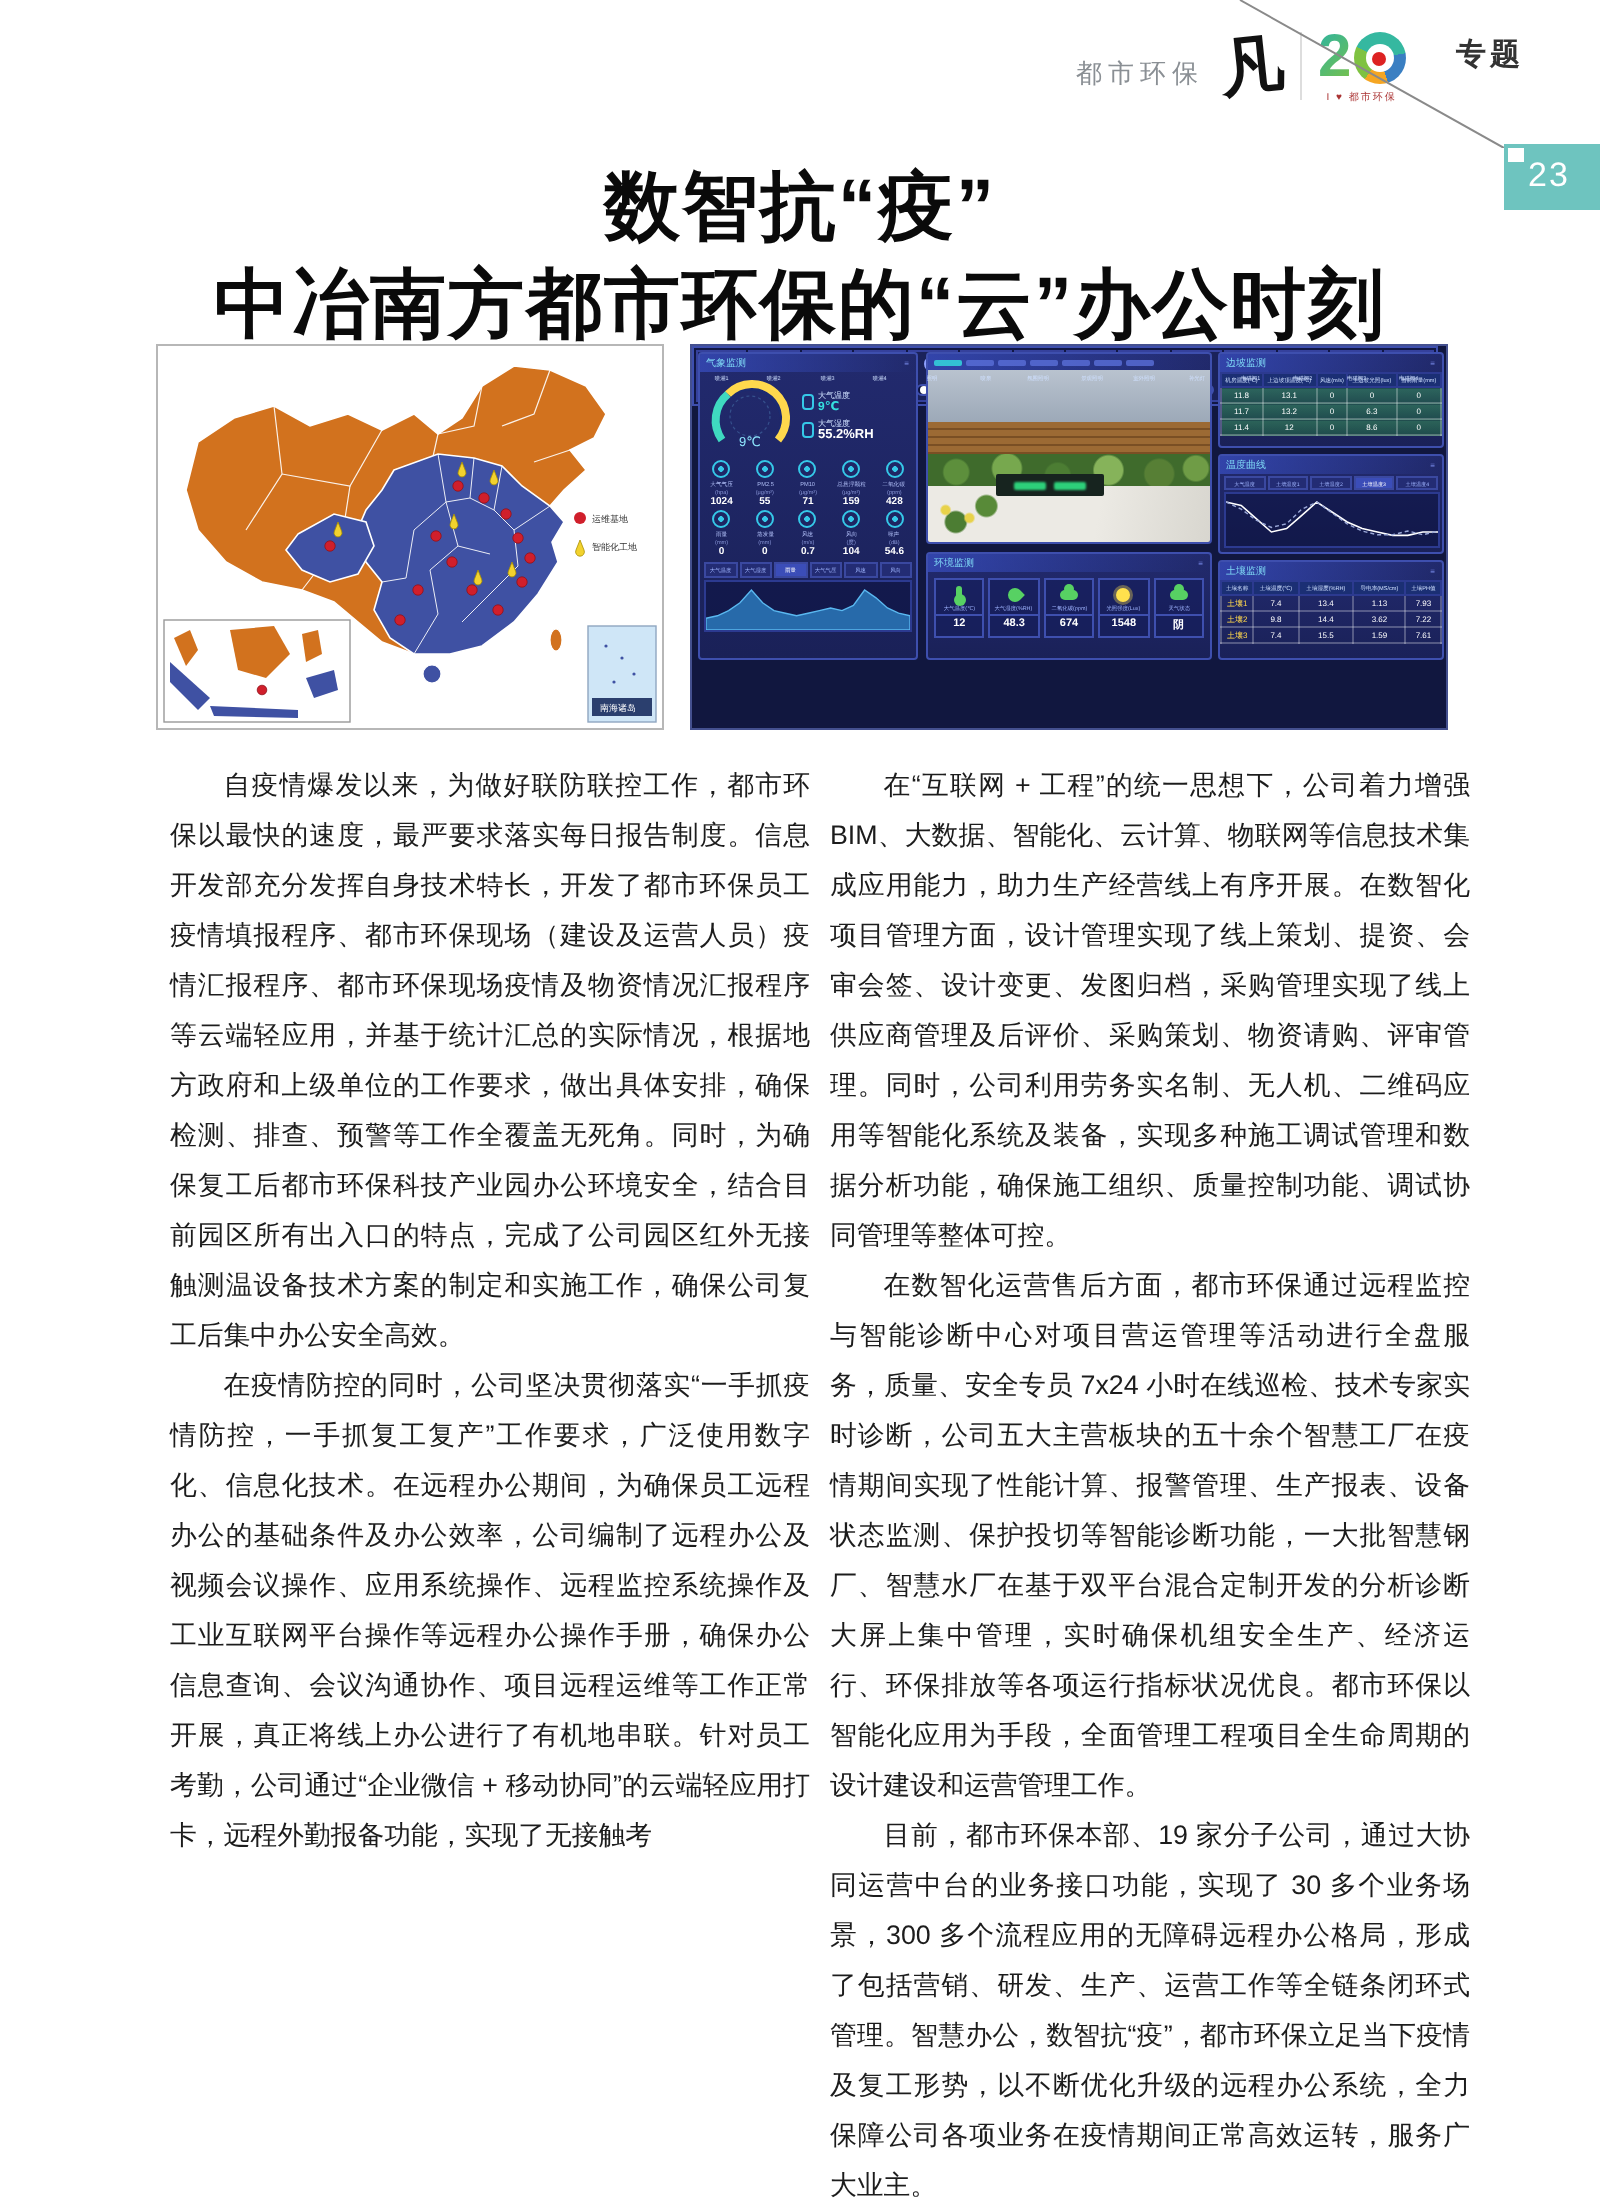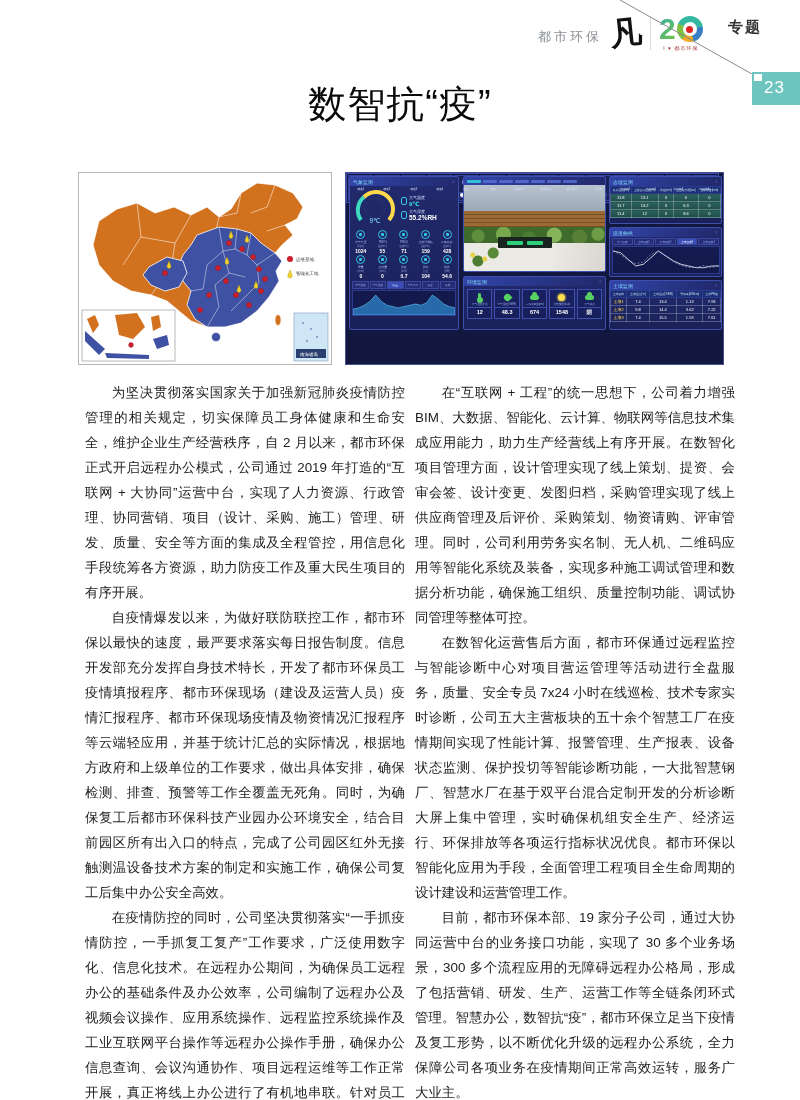--- a/index.html
+++ b/index.html
@@ -25,21 +25,21 @@
                       background:#d22;border-radius:50%;}
   .logo20-caption{font-size:5px;color:#a33;margin-top:1px;letter-spacing:1px;}
   .section-tag{position:absolute;top:18px;left:728px;font-size:15px;font-weight:bold;color:#333;letter-spacing:2px;}
   .diag-line{position:absolute;left:618px;top:0;}
   .pagenum-box{position:absolute;top:72px;right:0;width:48px;height:33px;background:#6ec4bf;}
   .pagenum-box::before{content:"";position:absolute;left:2px;top:2px;width:8px;height:7px;background:#fff;}
   .pagenum{position:absolute;left:12px;top:6px;font-size:17px;color:#fff;letter-spacing:1px;text-align:center;}
 
   
   .title-block{position:absolute;top:80px;left:60px;width:680px;text-align:center;line-height:1.28;}
-  .title-line{font-size:38px;font-weight:400;color:#0a0a0a;letter-spacing:1px;}
+  .title-line{font-size:38px;font-weight:700;color:#0a0a0a;letter-spacing:1px;}
 
   
   .figures{position:absolute;top:172px;left:78px;width:646px;height:193px;}
   .fig-map{position:absolute;left:0;top:0;width:254px;height:193px;background:#fff;
            border:1px solid #b7b7b7;box-sizing:border-box;}
   .fig-dash{position:absolute;left:267px;top:0;width:379px;height:193px;background:#11173f;
             border:1px solid #44508f;box-sizing:border-box;overflow:hidden;}
 
   
   .panel{position:absolute;background:linear-gradient(#222a6e,#1a2158);border:1px solid #3e4fae;
@@ -179,20 +179,21 @@
       <line x1="2" y1="0" x2="134" y2="74" stroke="#8a8a8a" stroke-width="1"></line>
     </svg>
     <span class="section-tag">专题</span>
   </div>
   <div class="pagenum-box">
     <span class="pagenum">23</span>
   </div>
 
   <div class="title-block">
     <div class="title-line">数智抗“疫”</div>
+    <div class="title-line">中冶南方都市环保的“云”办公时刻</div>
   </div>
 
   <div class="figures">
 
     <div class="fig-map">
       <svg width="252" height="191" viewBox="0 0 252 191">
         <rect x="0" y="0" width="252" height="191" fill="#ffffff"></rect>
 
         <path d="M20,48 L38,36 L58,30 L76,40 L95,34 L112,42 L128,34 L140,44 L152,36 L162,20 L178,10 L196,12 L214,20 L224,34 L218,46 L206,52 L214,62 L203,72 L196,80 L203,88 L197,98 L200,108 L190,124 L178,138 L162,150 L146,154 L128,154 L112,148 L100,138 L88,128 L72,122 L52,118 L34,108 L20,92 L14,72 Z" fill="#d2721e" stroke="#ffffff" stroke-width="0.8"></path>
 
@@ -706,21 +707,20 @@
           </div>
         </div>
         </div>
 
     </div>
   </div>
 
   <div class="article">
     <div class="col">
 
-    <p>为坚决贯彻落实国家关于加强新冠肺炎疫情防控管理的相关规定，切实保障员工身体健康和生命安全，维护企业生产经营秩序，自 2 月以来，都市环保正式开启远程办公模式，公司通过 2019 年打造的“互联网 + 大协同”运营中台，实现了人力资源、行政管理、协同营销、项目（设计、采购、施工）管理、研发、质量、安全等方面的集成及全程管控，用信息化手段统筹各方资源，助力防疫工作及重大民生项目的有序开展。</p>
         <p>自疫情爆发以来，为做好联防联控工作，都市环保以最快的速度，最严要求落实每日报告制度。信息开发部充分发挥自身技术特长，开发了都市环保员工疫情填报程序、都市环保现场（建设及运营人员）疫情汇报程序、都市环保现场疫情及物资情况汇报程序等云端轻应用，并基于统计汇总的实际情况，根据地方政府和上级单位的工作要求，做出具体安排，确保检测、排查、预警等工作全覆盖无死角。同时，为确保复工后都市环保科技产业园办公环境安全，结合目前园区所有出入口的特点，完成了公司园区红外无接触测温设备技术方案的制定和实施工作，确保公司复工后集中办公安全高效。</p>
         <p>在疫情防控的同时，公司坚决贯彻落实“一手抓疫情防控，一手抓复工复产”工作要求，广泛使用数字化、信息化技术。在远程办公期间，为确保员工远程办公的基础条件及办公效率，公司编制了远程办公及视频会议操作、应用系统操作、远程监控系统操作及工业互联网平台操作等远程办公操作手册，确保办公信息查询、会议沟通协作、项目远程运维等工作正常开展，真正将线上办公进行了有机地串联。针对员工考勤，公司通过“企业微信 + 移动协同”的云端轻应用打卡，远程外勤报备功能，实现了无接触考</p>
       </div>
     <div class="col">
       <span>
         
       <p>在“互联网 + 工程”的统一思想下，公司着力增强 BIM、大数据、智能化、云计算、物联网等信息技术集成应用能力，助力生产经营线上有序开展。在数智化项目管理方面，设计管理实现了线上策划、提资、会审会签、设计变更、发图归档，采购管理实现了线上供应商管理及后评价、采购策划、物资请购、评审管理。同时，公司利用劳务实名制、无人机、二维码应用等智能化系统及装备，实现多种施工调试管理和数据分析功能，确保施工组织、质量控制功能、调试协同管理等整体可控。</p><p>在数智化运营售后方面，都市环保通过远程监控与智能诊断中心对项目营运管理等活动进行全盘服务，质量、安全专员 7x24 小时在线巡检、技术专家实时诊断，公司五大主营板块的五十余个智慧工厂在疫情期间实现了性能计算、报警管理、生产报表、设备状态监测、保护投切等智能诊断功能，一大批智慧钢厂、智慧水厂在基于双平台混合定制开发的分析诊断大屏上集中管理，实时确保机组安全生产、经济运行、环保排放等各项运行指标状况优良。都市环保以智能化应用为手段，全面管理工程项目全生命周期的设计建设和运营管理工作。</p><p>目前，都市环保本部、19 家分子公司，通过大协同运营中台的业务接口功能，实现了 30 多个业务场景，300 多个流程应用的无障碍远程办公格局，形成了包括营销、研发、生产、运营工作等全链条闭环式管理。智慧办公，数智抗“疫”，都市环保立足当下疫情及复工形势，以不断优化升级的远程办公系统，全力保障公司各项业务在疫情期间正常高效运转，服务广大业主。</p></span>
       
     </div>
   </div>

